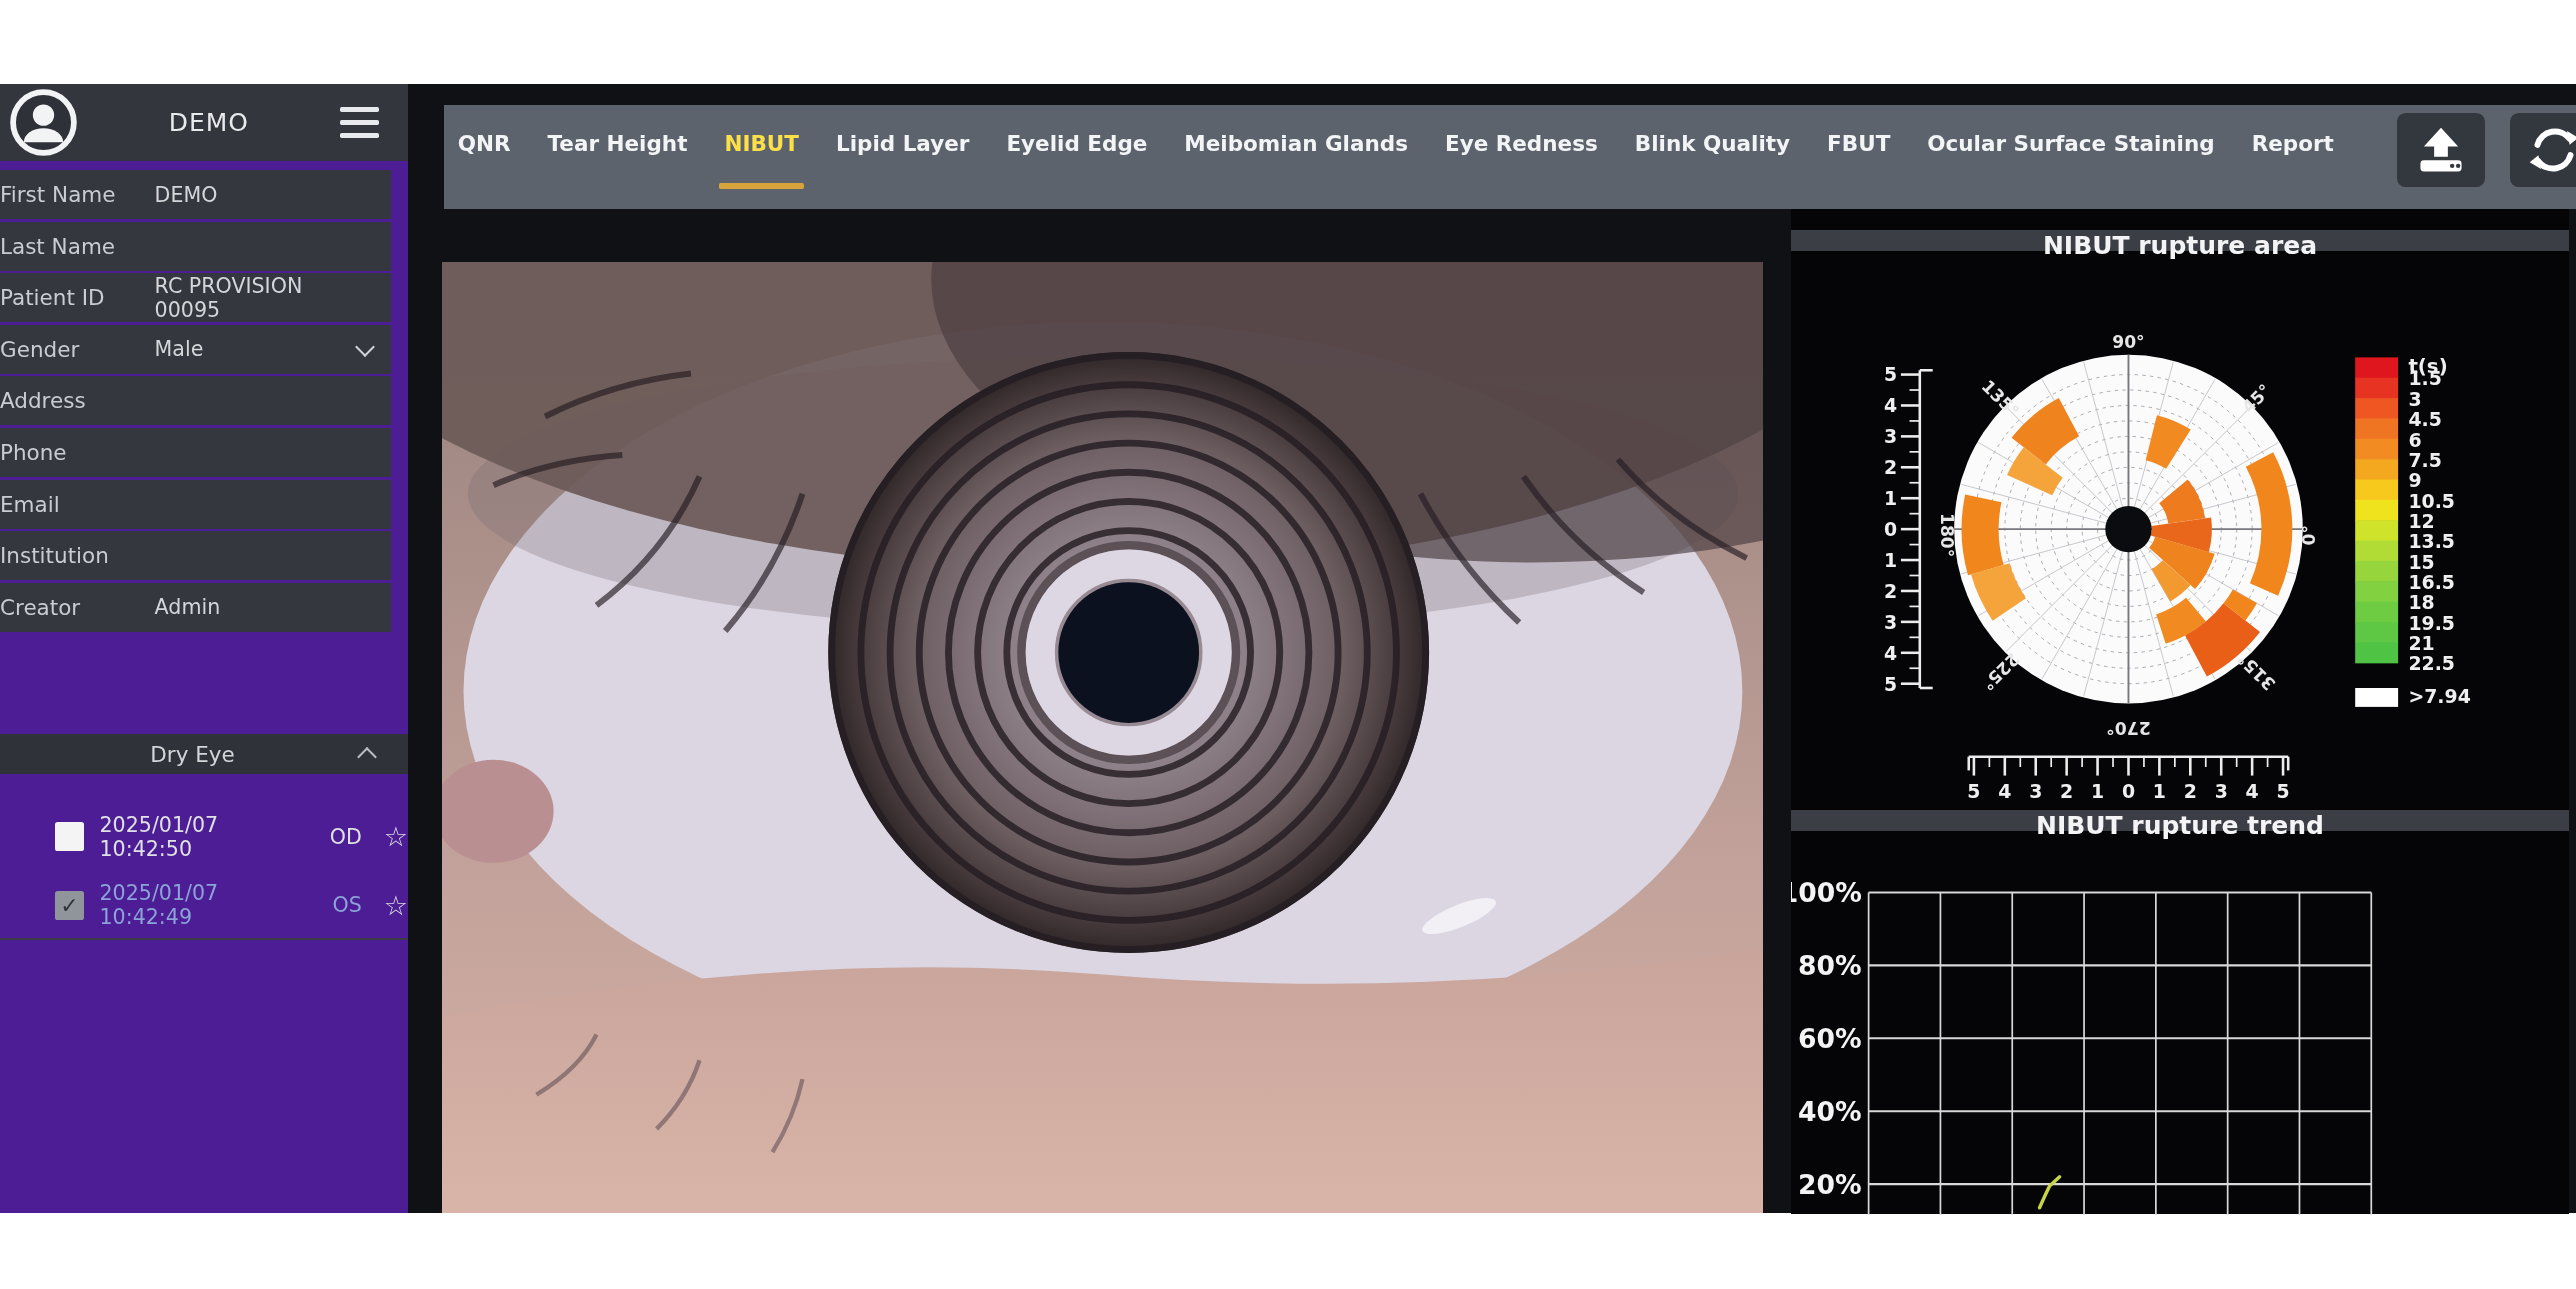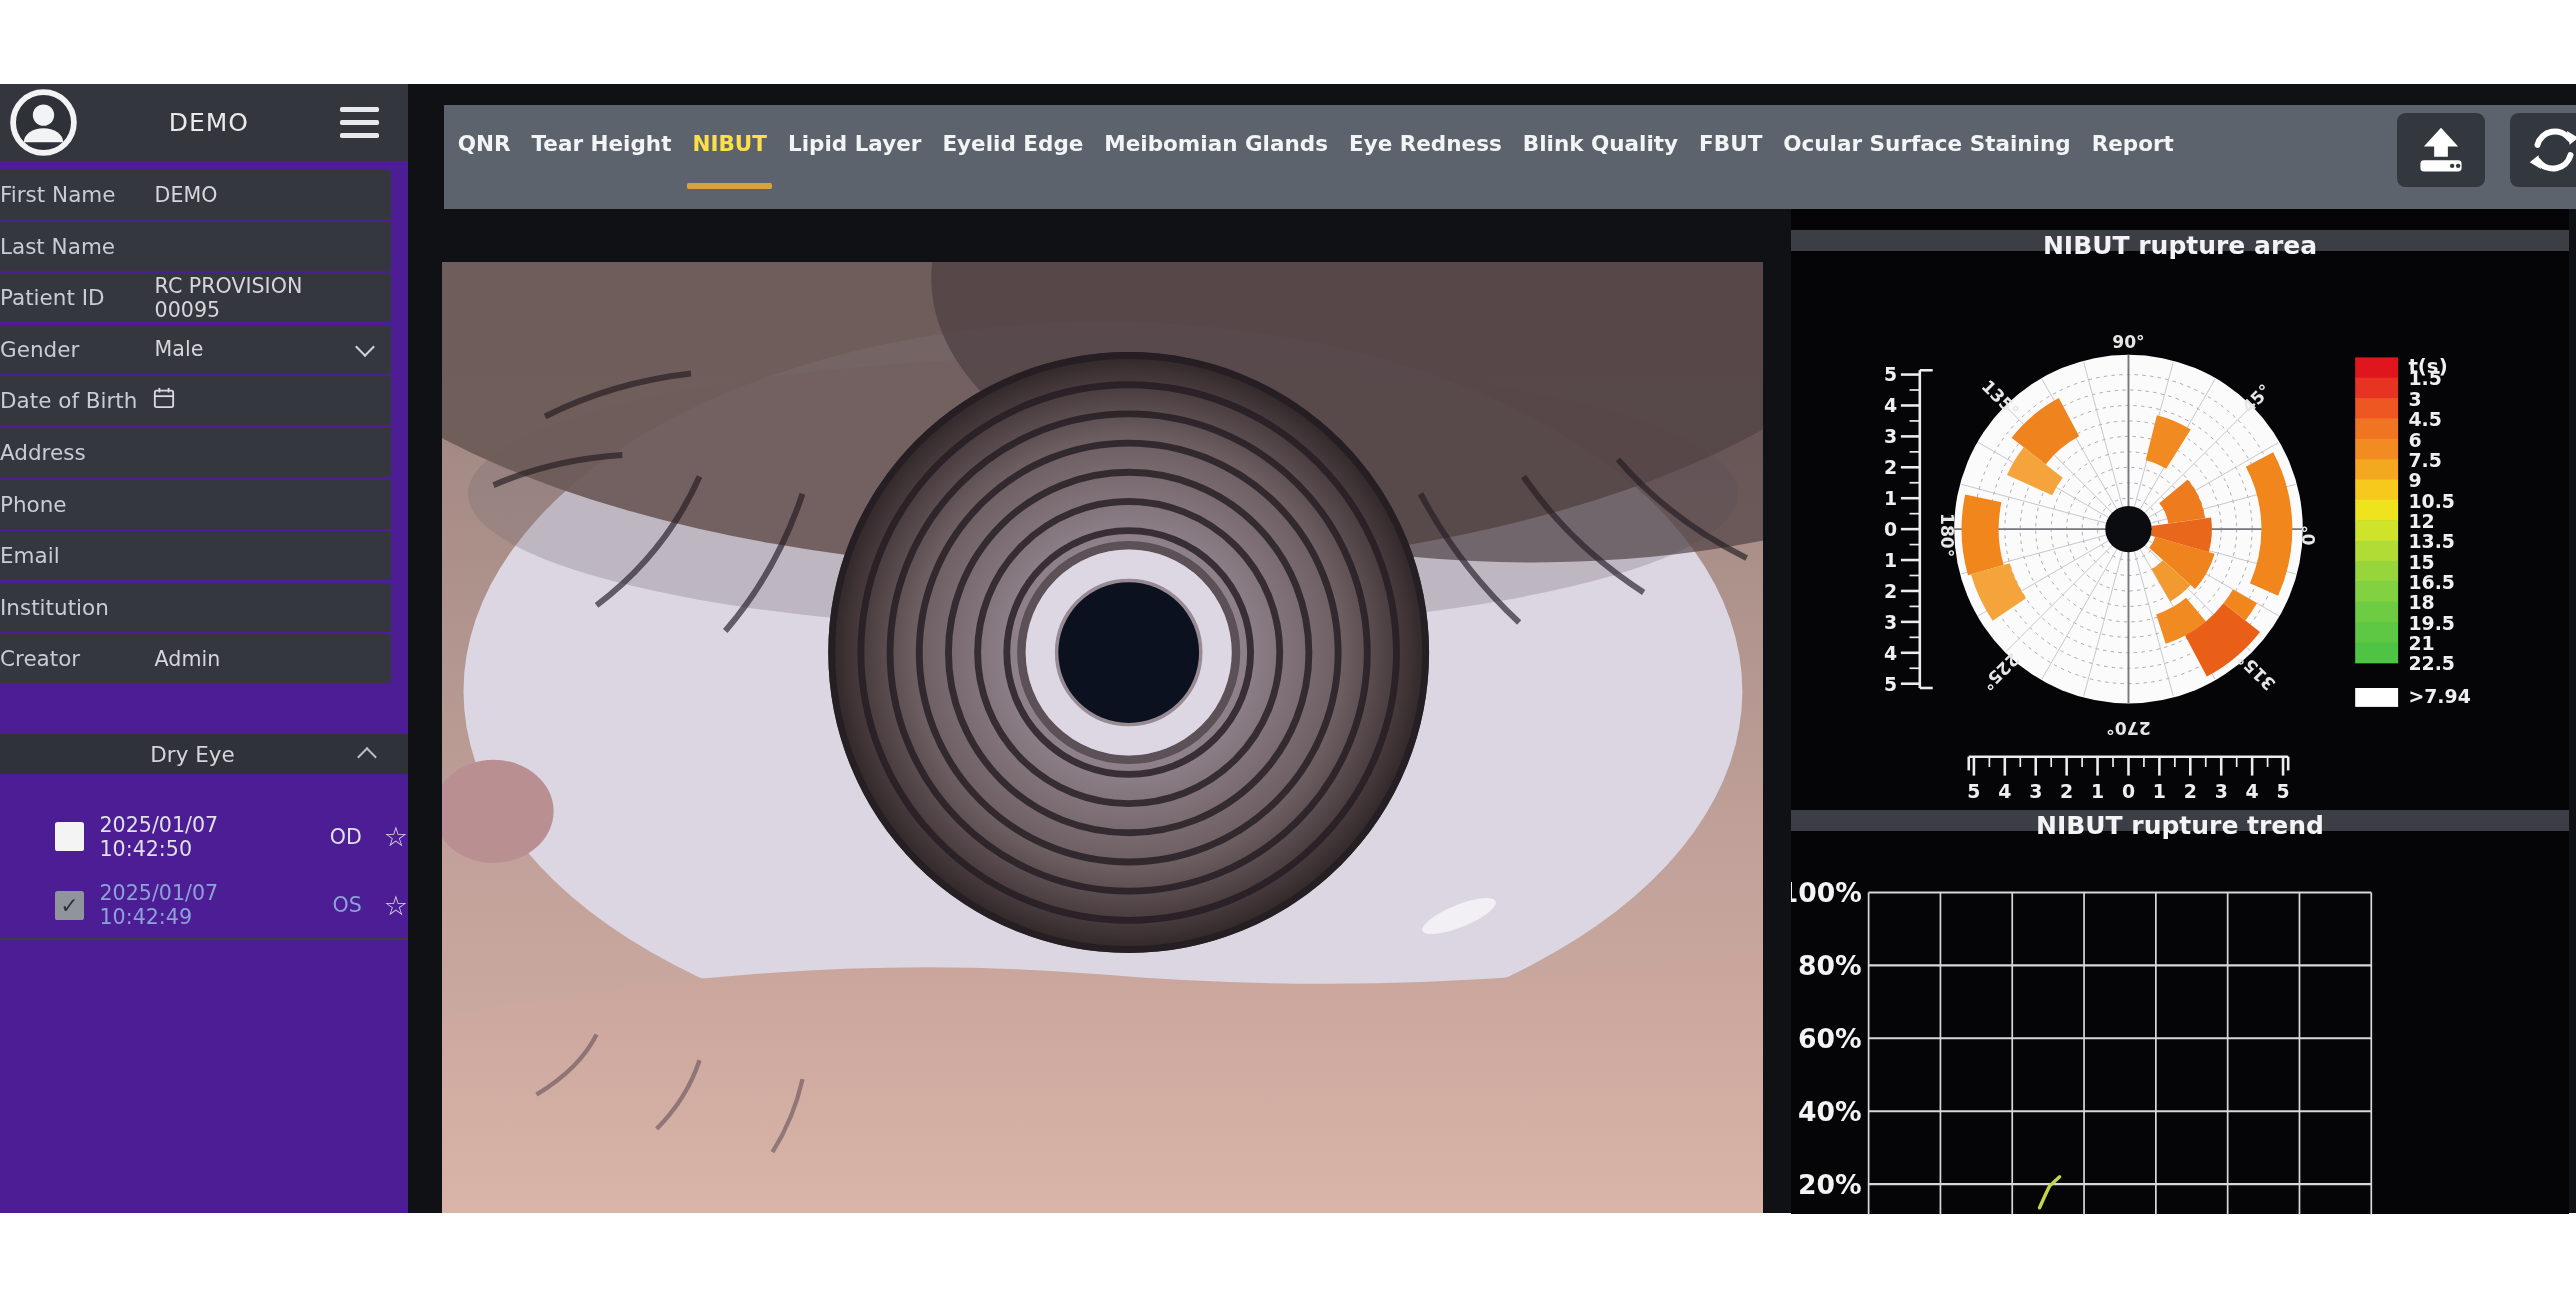--- a/index.html
+++ b/index.html
@@ -38,21 +38,21 @@
   .cb::after{content:"\2713";}
   .exam-row.f-checked .cb{background:#90959c;color:#2f343b;}
   .exam-date{margin-left:15.5px;color:#dfe1e4;font-size:20.6px;}
   .exam-eye{margin-left:29px;color:#dfe1e4;font-size:20.6px;}
   .exam-row.f-selected .exam-date,.exam-row.f-selected .exam-eye{color:#8ba3d6;}
   .star{margin-left:22px;color:#d9dbde;font-size:27px;line-height:27px;}
   .side-divider{position:absolute;left:0;top:854px;width:408px;height:1.7px;background:#3a3d44;}
   
   .nav{position:absolute;left:444px;top:20.6px;width:2132px;height:104px;background:#5d636d;
     display:flex;align-items:flex-start;padding-top:0;}
-  .tabs{display:flex;gap:21px;padding-left:13.7px;margin-top:26px;}
+  .tabs{display:flex;gap:37px;padding-left:13.7px;margin-top:26px;}
   .tab{position:relative;color:#f3f4f6;font-size:21.5px;font-weight:bold;white-space:nowrap;cursor:pointer;}
   .tab.f-active{color:#fde047;}
   .tab.f-active::after{content:"";position:absolute;left:-5.2px;right:-5.2px;bottom:-33px;height:6px;
     background:#d7a33b;border-radius:1.7px;}
   .toolbtn{position:absolute;top:8.6px;width:88px;height:74px;background:#33373e;border-radius:8.6px;
     display:flex;align-items:center;justify-content:center;cursor:pointer;}
   .btn-upload{left:1953px;}
   .btn-refresh{left:2066px;}
   
   .eye-wrap{position:absolute;left:442px;top:178px;width:1321px;height:951px;overflow:hidden;background:#b79a93;}
@@ -120,35 +120,20 @@
 
         <div class="field-row f-has_chevron">
           <div class="field-label">Gender</div>
           <div class="field-value">
 
             <span class="val">Male</span>
             <span class="chev"></span>
           </div>
         </div>
 
-        <div class="field-row f-has_calendar">
-          <div class="field-label">Date of Birth</div>
-          <div class="field-value">
-            <span class="cal-icon">
-              <svg width="22" height="22" viewBox="0 0 24 24">
-                <rect x="2" y="4" width="20" height="18" rx="2" fill="none" stroke="#d8dade" stroke-width="2"></rect>
-                <line x1="2" y1="10" x2="22" y2="10" stroke="#d8dade" stroke-width="2"></line>
-                <line x1="7" y1="1" x2="7" y2="6" stroke="#d8dade" stroke-width="2"></line>
-                <line x1="17" y1="1" x2="17" y2="6" stroke="#d8dade" stroke-width="2"></line>
-              </svg>
-            </span>
-            <span class="val"></span>
-
-          </div>
-        </div>
 
         <div class="field-row">
           <div class="field-label">Address</div>
           <div class="field-value">
 
             <span class="val"></span>
 
           </div>
         </div>
 

